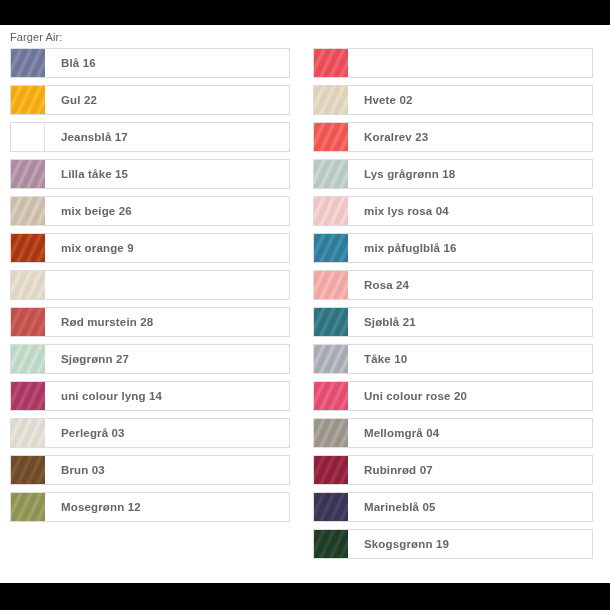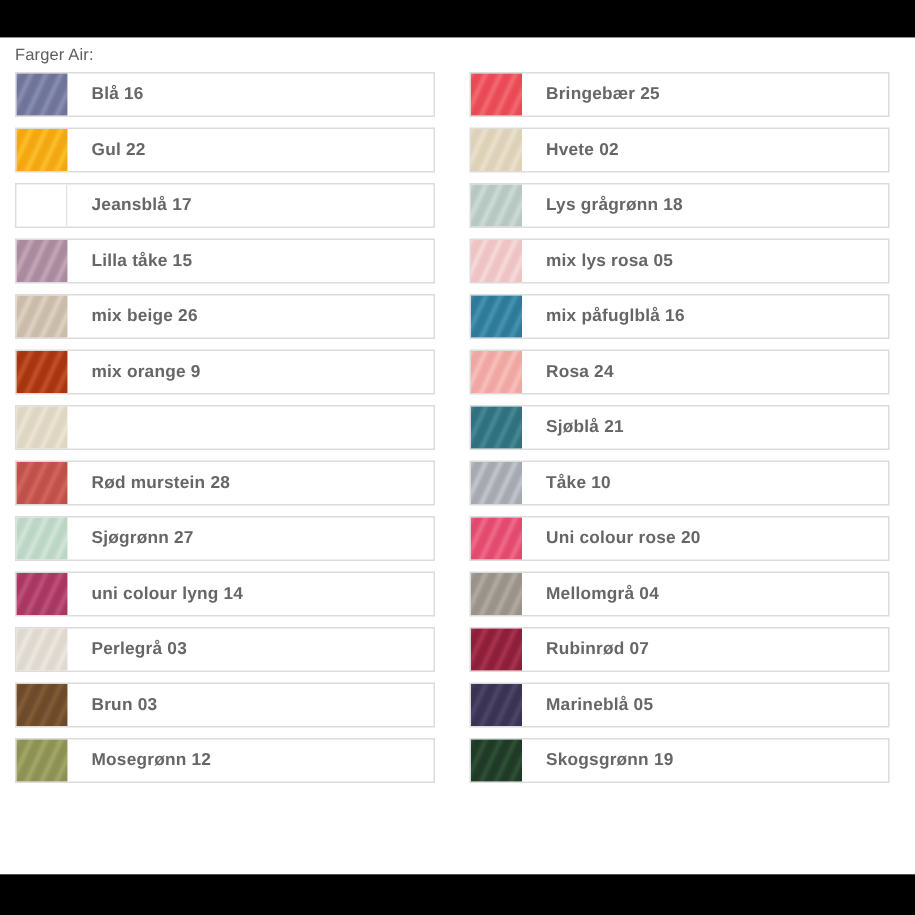--- a/index.html
+++ b/index.html
@@ -10,21 +10,21 @@
   body {
     width: 610px;
     height: 610px;
     overflow: hidden;
     font-family: "Liberation Sans", sans-serif;
   }
   .screen {
     position: relative;
     width: 610px;
     height: 610px;
-    background: #404040;
+    background: #6d28d9;
   }
   .letterbox-top {
     position: absolute;
     left: 0; top: 0;
     width: 610px; height: 25px;
     background: #000000;
   }
   .letterbox-bottom {
     position: absolute;
     left: 0; top: 583px;
@@ -192,39 +192,44 @@
               <div class="yarn" style="background: repeating-linear-gradient(115deg, rgb(163, 167, 106) 0px, rgb(141, 145, 84) 3px, rgb(141, 145, 84) 6px, rgb(163, 167, 106) 9px), rgb(141, 145, 84);"></div>
             </div>
             <div class="swatch-label">Mosegrønn 12</div>
           </div>
         </div>
       <div class="column" id="col-1">
           <div class="swatch-row">
             <div class="swatch-chip">
               <div class="yarn" style="background: repeating-linear-gradient(115deg, rgb(242, 107, 114) 0px, rgb(234, 74, 86) 3px, rgb(234, 74, 86) 6px, rgb(242, 107, 114) 9px), rgb(234, 74, 86);"></div>
             </div>
-            <div class="swatch-label">Bringebær 25</div>
           </div>
           <div class="swatch-row">
             <div class="swatch-chip">
               <div class="yarn" style="background: repeating-linear-gradient(115deg, rgb(234, 225, 205) 0px, rgb(221, 209, 184) 3px, rgb(221, 209, 184) 6px, rgb(234, 225, 205) 9px), rgb(221, 209, 184);"></div>
             </div>
             <div class="swatch-label">Hvete 02</div>
           </div>
           <div class="swatch-row">
             <div class="swatch-chip">
+              <div class="yarn" style="background: repeating-linear-gradient(115deg, rgb(245, 118, 112) 0px, rgb(239, 84, 80) 3px, rgb(239, 84, 80) 6px, rgb(245, 118, 112) 9px), rgb(239, 84, 80);"></div>
+            </div>
+            <div class="swatch-label">Koralrev 23</div>
+          </div>
+          <div class="swatch-row">
+            <div class="swatch-chip">
               <div class="yarn" style="background: repeating-linear-gradient(115deg, rgb(205, 219, 214) 0px, rgb(183, 200, 195) 3px, rgb(183, 200, 195) 6px, rgb(205, 219, 214) 9px), rgb(183, 200, 195);"></div>
             </div>
             <div class="swatch-label">Lys grågrønn 18</div>
           </div>
           <div class="swatch-row">
             <div class="swatch-chip">
               <div class="yarn" style="background: repeating-linear-gradient(115deg, rgb(247, 218, 218) 0px, rgb(237, 195, 195) 3px, rgb(237, 195, 195) 6px, rgb(247, 218, 218) 9px), rgb(237, 195, 195);"></div>
             </div>
-            <div class="swatch-label">mix lys rosa 05</div>
+            <div class="swatch-label">mix lys rosa 04</div>
           </div>
           <div class="swatch-row">
             <div class="swatch-chip">
               <div class="yarn" style="background: repeating-linear-gradient(115deg, rgb(68, 148, 178) 0px, rgb(47, 122, 153) 3px, rgb(47, 122, 153) 6px, rgb(68, 148, 178) 9px), rgb(47, 122, 153);"></div>
             </div>
             <div class="swatch-label">mix påfuglblå 16</div>
           </div>
           <div class="swatch-row">
             <div class="swatch-chip">
               <div class="yarn" style="background: repeating-linear-gradient(115deg, rgb(247, 192, 188) 0px, rgb(240, 166, 162) 3px, rgb(240, 166, 162) 6px, rgb(247, 192, 188) 9px), rgb(240, 166, 162);"></div>

